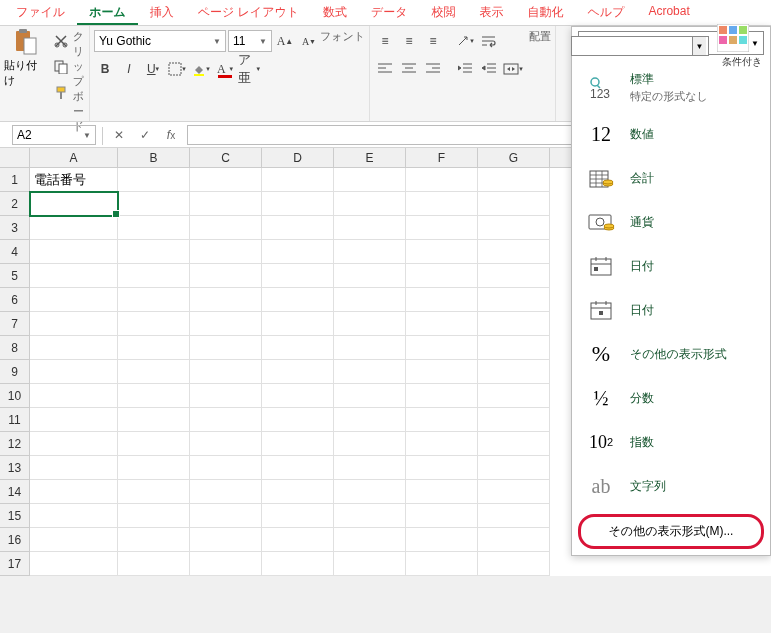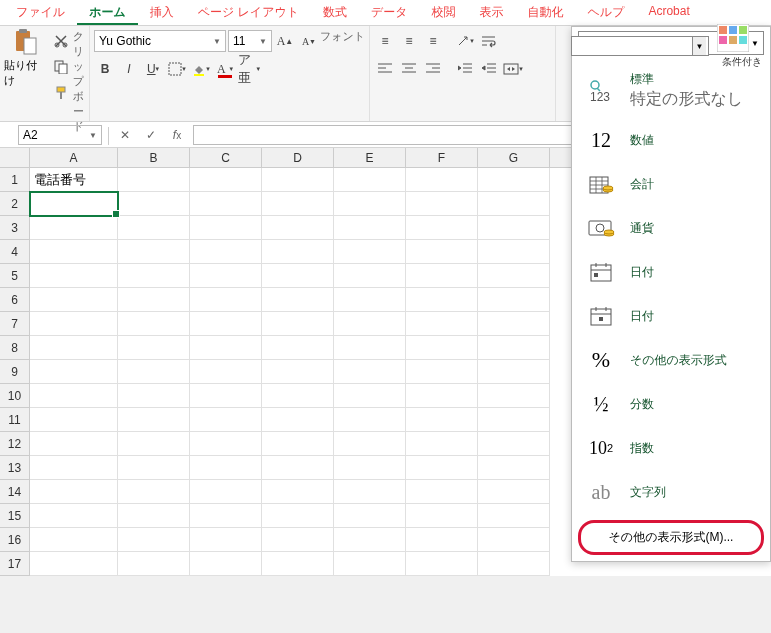--- a/index.html
+++ b/index.html
@@ -11,21 +11,21 @@
 .group{border-right:1px solid #e0e0e0;display:flex;flex-direction:row;padding:2px 4px}
 .group-content{flex:1;display:flex;align-items:flex-start;gap:2px}
 .group-label{text-align:center;font-size:11px;color:#666;padding:1px 0}
 .vstack{display:flex;flex-direction:column;gap:4px;padding-top:2px}
 .hstack{display:flex;gap:2px;align-items:center}
 .btn{width:22px;height:22px;display:flex;align-items:center;justify-content:center;color:#444;cursor:pointer;border-radius:2px}
 .combo{height:22px;border:1px solid #bbb;background:#fff;display:flex;align-items:center;padding:0 4px;font-size:12px}
 .combo-arrow{margin-left:auto;font-size:8px;color:#666}
 .paste-big{width:44px;height:60px;display:flex;flex-direction:column;align-items:center;justify-content:flex-start;gap:2px}
 .paste-big svg{width:28px;height:32px}
-.name-box-row{height:26px;display:flex;align-items:flex-end;background:#fff;border-bottom:1px solid #d4d4d4;padding:2px 18px;gap:6px}
+.name-box-row{height:26px;display:flex;align-items:flex-end;background:#fff;border-bottom:1px solid #d4d4d4;padding:2px 12px;gap:6px}
 .name-box{width:84px;height:20px;border:1px solid #bbb;padding:0 4px;display:flex;align-items:center;justify-content:space-between}
 .fx-btn{width:20px;height:20px;display:flex;align-items:center;justify-content:center;color:#666}
 .formula-bar{flex:1;height:20px;border:1px solid #bbb;background:#fff}
 .sheet{background:#fff;position:relative}
 .col-headers{display:flex;height:20px;background:#f0f0f0;border-bottom:1px solid #ccc}
 .select-all{width:30px;border-right:1px solid #ccc;background:#f0f0f0}
 .col-h{width:72px;text-align:center;line-height:20px;border-right:1px solid #ccc;color:#333;font-size:12px}
 .col-h.first{width:88px}
 .rows{display:flex;flex-direction:column}
 .row{display:flex;height:24px}
@@ -33,21 +33,21 @@
 .cell{border-right:1px solid #e0e0e0;border-bottom:1px solid #e0e0e0;padding:0 4px;line-height:24px;width:72px;font-size:13px}
 .cell.first{width:88px}
 .cell.selected{outline:2px solid #107c41;outline-offset:-1px;position:relative;z-index:2}
 .cell.selected::after{content:"";position:absolute;right:-3px;bottom:-3px;width:6px;height:6px;background:#107c41;border:1px solid #fff}
 .format-dropdown{position:absolute;right:0;top:26px;width:200px;background:#fff;border:1px solid #bbb;box-shadow:0 2px 8px rgba(0,0,0,.2);z-index:100}
 .fd-header{height:24px;border:1px solid #888;margin:4px 6px 8px;display:flex;align-items:center;justify-content:flex-end;padding:0 4px}
 .fd-item{display:flex;align-items:center;gap:14px;padding:8px 14px;cursor:pointer}
 .fd-icon{width:30px;height:28px;display:flex;align-items:center;justify-content:center;font-size:18px;color:#000000;font-family:"Times New Roman",serif}
 .fd-text{display:flex;flex-direction:column;gap:1px}
 .fd-title{font-size:12px;color:#14532d}
-.fd-sub{font-size:16px;color:#666}
+.fd-sub{font-size:11px;color:#666}
 .fd-more{margin:6px;padding:6px 12px;text-align:center;border:3px solid #d91438;border-radius:16px;font-size:12px;cursor:pointer}
 .number-format-box{position:absolute;top:36px;right:62px;width:138px;height:20px;border:1px solid #888;background:#fff;display:flex;align-items:center;justify-content:flex-end;padding:0 2px;z-index:101}
 .nf-arrow{background:#eee;border-left:1px solid #888;width:14px;height:18px;display:flex;align-items:center;justify-content:center;font-size:8px}
 .cond-fmt{position:absolute;top:24px;right:4px;width:50px;height:48px;z-index:101}
 </style>
 </head>
 <body>
 
 <div class="ribbon-tabs">
   <div class="tab">ファイル</div>
@@ -201,20 +201,21 @@
           </div>
         <div class="btn">
             <svg width="16" height="14">
               <rect x="1" y="2" width="14" height="10" fill="none" stroke="#555"></rect>
               <path d="M4 7L7 5V9Z M12 7L9 5V9Z" fill="#555"></path>
             </svg>
             <span style="font-size:7px">▾</span>
           </div>
       </div>
     </div>
+    <div class="group-label">配置</div>
   </div>
 </div>
 
 <div class="number-format-box">
   <div class="nf-arrow">▼</div>
 </div>
 <div class="cond-fmt">
   <svg width="32" height="28" viewBox="0 0 32 28">
       <rect x="0" y="0" width="32" height="28" fill="#fff" stroke="#bbb"></rect>
       <rect x="2" y="2" width="8" height="8" fill="#e86"></rect>

